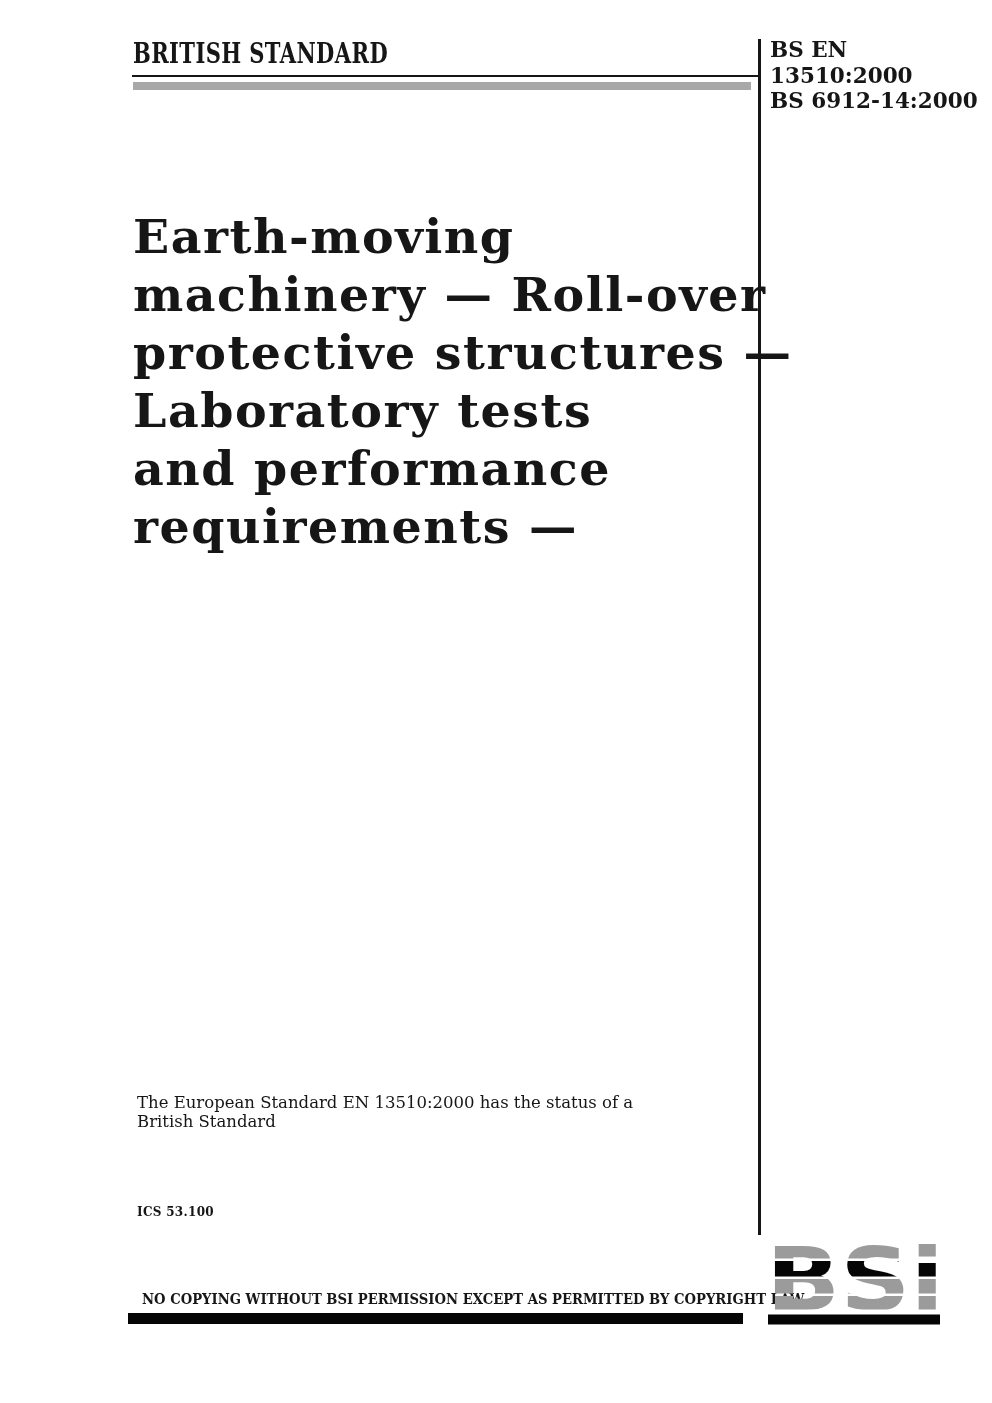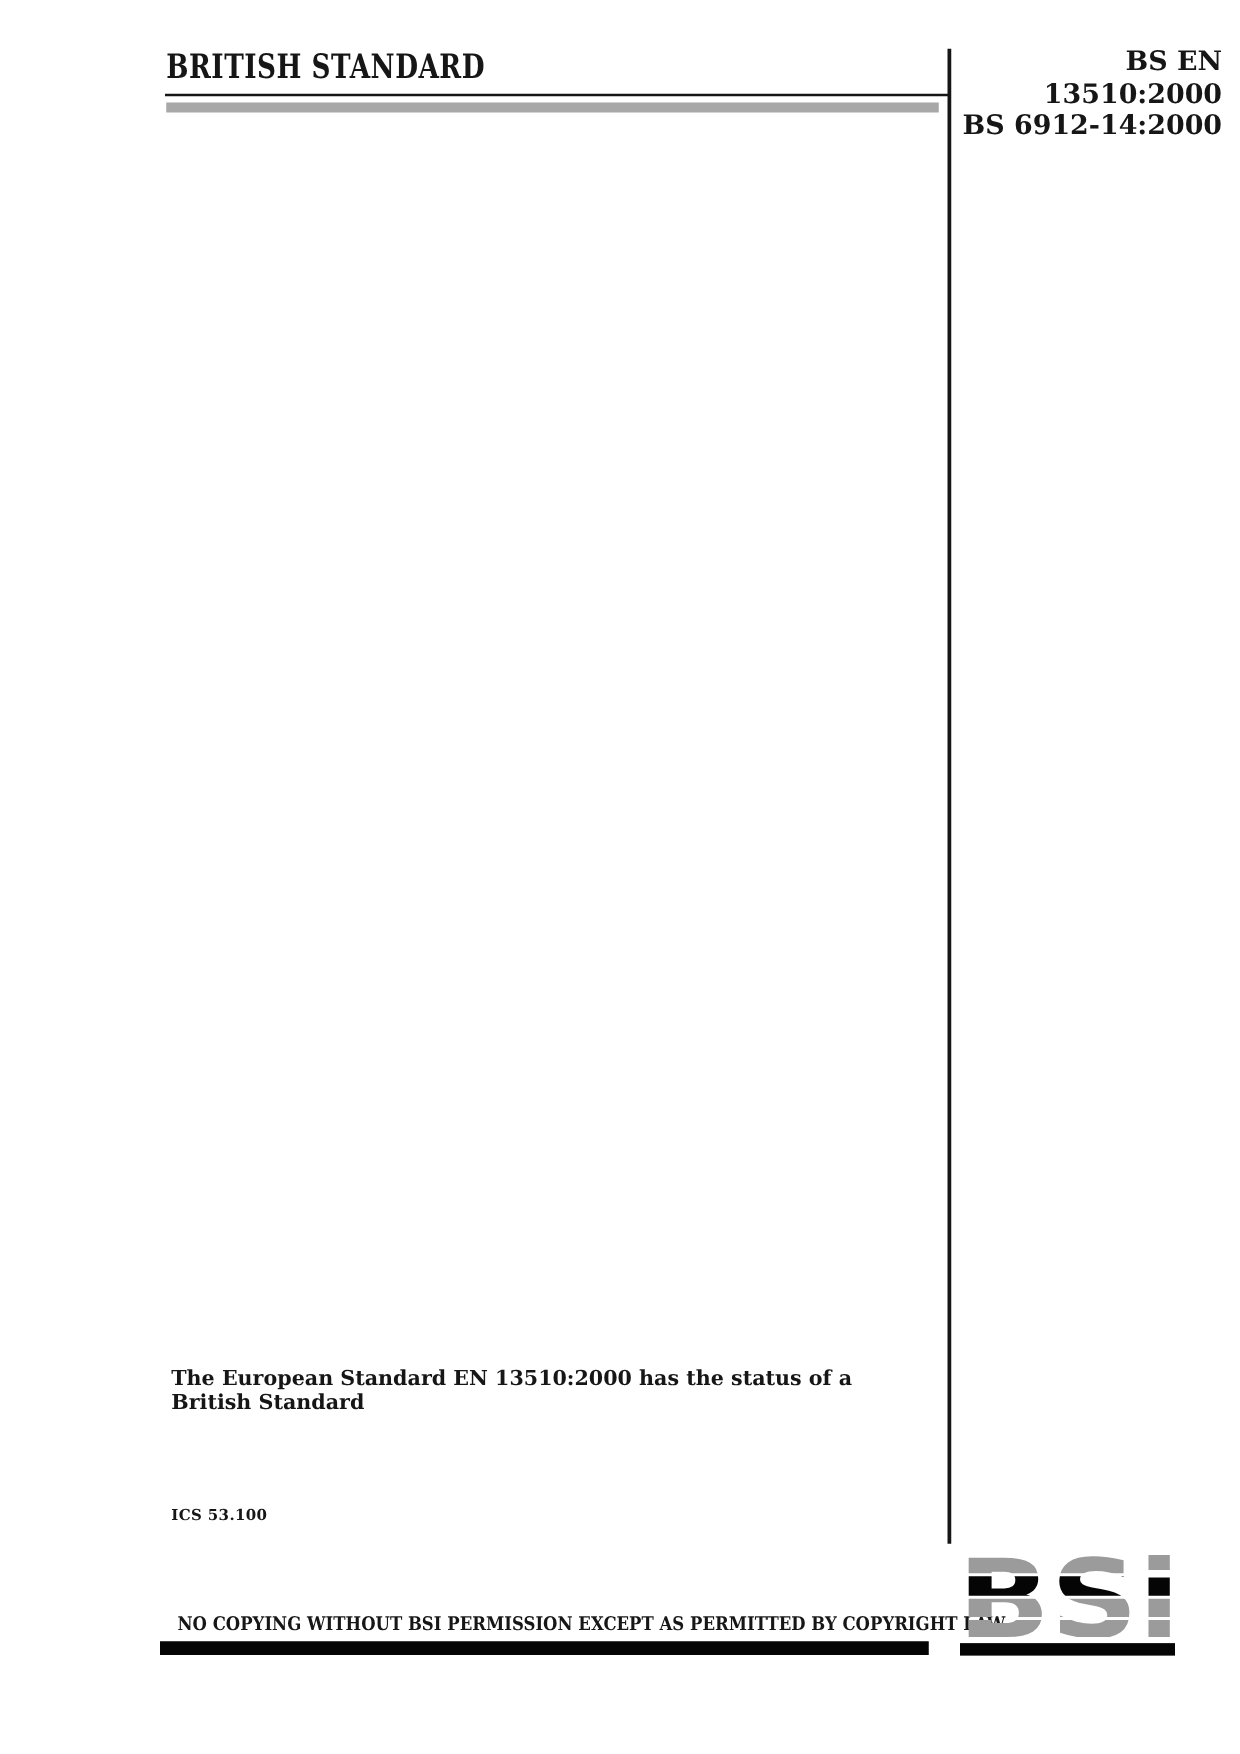--- a/index.html
+++ b/index.html
@@ -24,33 +24,32 @@
   }
   .rule-thin  { left:132px; top:75px;  width:627px; height:2px; background:var(--ink, #1c1c1c); }
   .bar-gray   { left:133px; top:82px;  width:618px; height:8px; background:var(--header_bar_gray, #a8a8a8); }
   .vrule      { left:758px; top:39px;  width:3px;  height:1196px; background:var(--ink, #1c1c1c); }
 
   .ref-block {
     left:770px; top:37px;
     font-size:21.5px; font-weight:bold;
     line-height:25.5px;
     white-space:pre-line;
-    text-align:right;
   }
 
   .doc-title {
     left:133px; top:207px;
     font-size:47.5px; font-weight:bold;
     line-height:58px; letter-spacing:1.5px;
     white-space:pre-line;
   }
 
   .status-note {
     left:137px; top:1094px;
-    font-size:16.5px; font-weight:bold;
+    font-size:16.5px; font-weight:normal;
     line-height:18.5px;
     white-space:pre-line;
   }
 
   .ics {
     left:137px; top:1205px;
     font-size:12px; font-weight:bold;
     letter-spacing:0.3px;
   }
 
@@ -72,20 +71,26 @@
   <div class="abs brand-title">BRITISH STANDARD</div>
 
   <div class="abs rule-thin"></div>
   <div class="abs bar-gray"></div>
   <div class="abs vrule"></div>
 
   <div class="abs ref-block">BS EN
 13510:2000
 BS 6912-14:2000</div>
 
+  <h1 class="abs doc-title">Earth-moving
+machinery — Roll-over
+protective structures —
+Laboratory tests
+and performance
+requirements —</h1>
 
   <div class="abs status-note">The European Standard EN 13510:2000 has the status of a
 British Standard</div>
 
   <div class="abs ics">ICS 53.100</div>
 
   <div class="abs copyright">NO COPYING WITHOUT BSI PERMISSION EXCEPT AS PERMITTED BY COPYRIGHT LAW</div>
 
   <div class="abs bar-black"></div>
 

